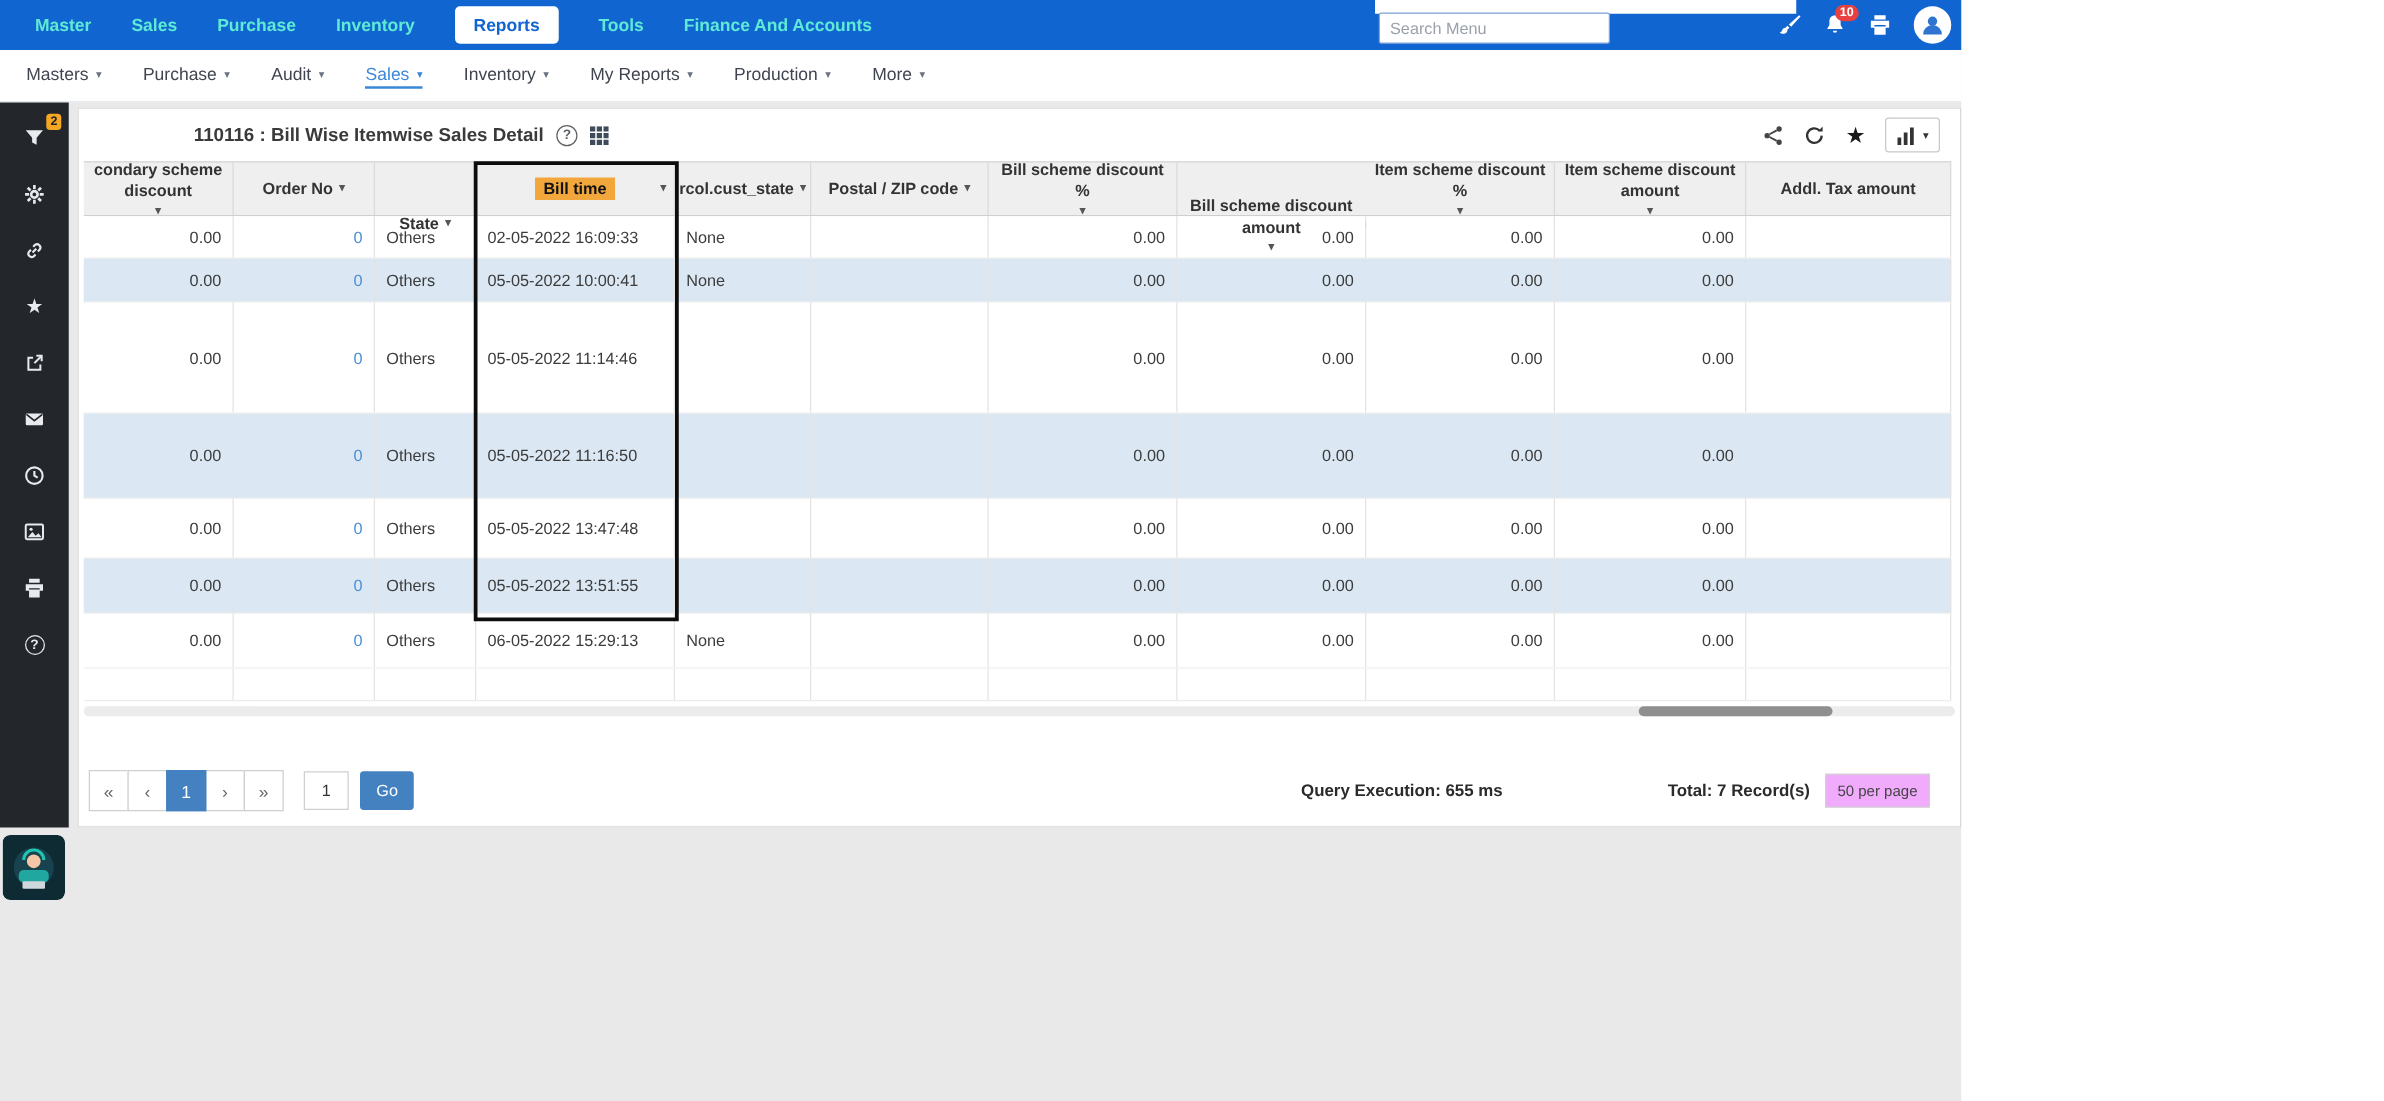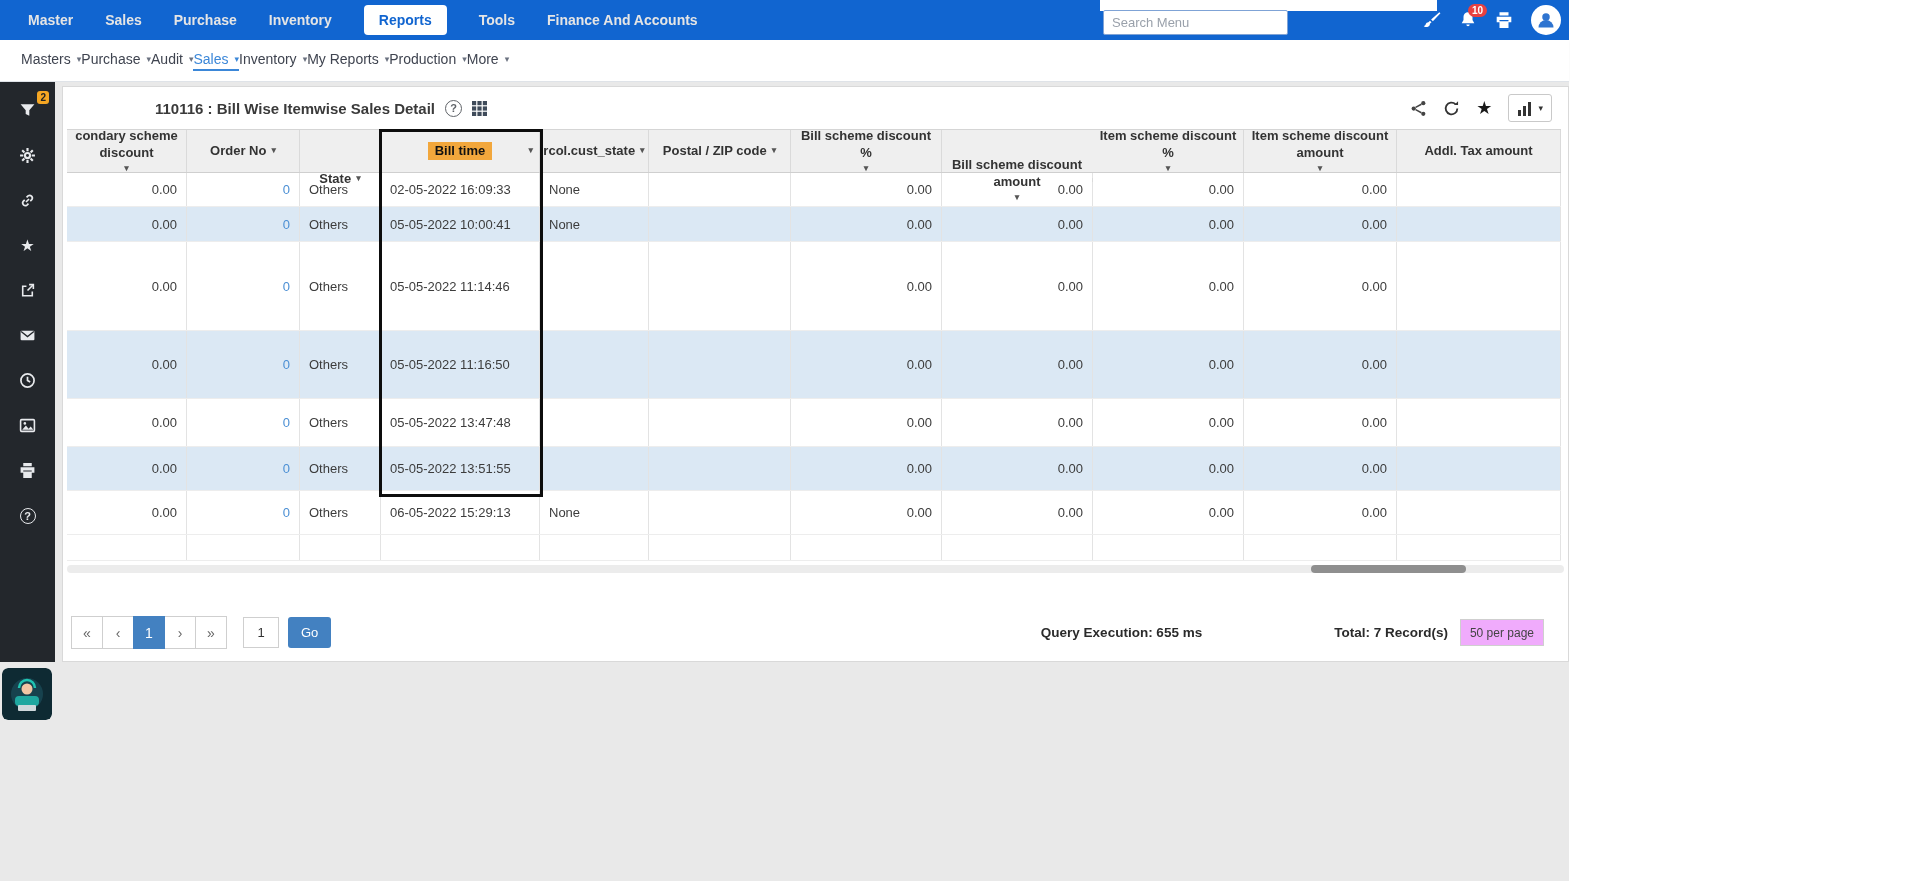--- a/index.html
+++ b/index.html
@@ -2,21 +2,21 @@
 <html><head>
 <meta charset="utf-8">
 <style>
   * { box-sizing: border-box; }
   body { margin:0; background:#fff; font-family:"Liberation Sans", sans-serif; }
   .app { width:1569px; position:relative; }
 
   
   .topnav { height:40px; background:#1165d0; display:flex; align-items:center; gap:32px;
             padding-left:28px; position:relative; z-index:5; }
-  .nav-item { color:#e5e5e5; font-weight:700; font-size:14px; white-space:nowrap; cursor:pointer; }
+  .nav-item { color:#5eead4; font-weight:700; font-size:14px; white-space:nowrap; cursor:pointer; }
   .nav-item.active { background:#fff; color:#1165d0; padding:7px 15px; border-radius:4px; }
   .search-strip { position:absolute; left:1100px; top:0; width:337px; height:11px; background:#fff; }
   .search-input { position:absolute; left:1103px; top:10px; width:185px; height:25px;
                   border:1px solid #7fa3d6; border-radius:2px; padding:0 8px; font-size:13px;
                   color:#333; font-family:"Liberation Sans",sans-serif; }
   .search-input::placeholder { color:#9aa1ab; }
   .topnav-icons { position:absolute; right:8px; top:0; height:40px; display:flex; align-items:center; gap:18px; }
   .tn-icon { position:relative; display:flex; align-items:flex-start; justify-content:center; cursor:pointer; }
   .badge { position:absolute; top:-7px; right:-10px; background:#e84040; color:#fff; font-size:10px;
            font-weight:700; border-radius:8px; padding:1px 4px; line-height:11px; }
@@ -133,21 +133,21 @@
       <span class="avatar">
         <svg width="20" height="20" viewBox="0 0 16 16">
             <circle cx="8" cy="5.6" r="3" fill="#2f74d0"></circle>
             <path d="M2 14a6 6 0 0 1 12 0z" fill="#2f74d0"></path>
           </svg>
       </span>
     </div>
   </div>
 
   <div class="subnav">
-    <div id="subnav-items" style="display:flex;align-items:center;height:100%;">
+    <div id="subnav-items" style="display:flex;align-items:center;gap:33px;height:100%;">
         <div class="subnav-item">
           <span>Masters</span>
           <span class="caret">▾</span>
         </div>
         <div class="subnav-item">
           <span>Purchase</span>
           <span class="caret">▾</span>
         </div>
         <div class="subnav-item">
           <span>Audit</span>

